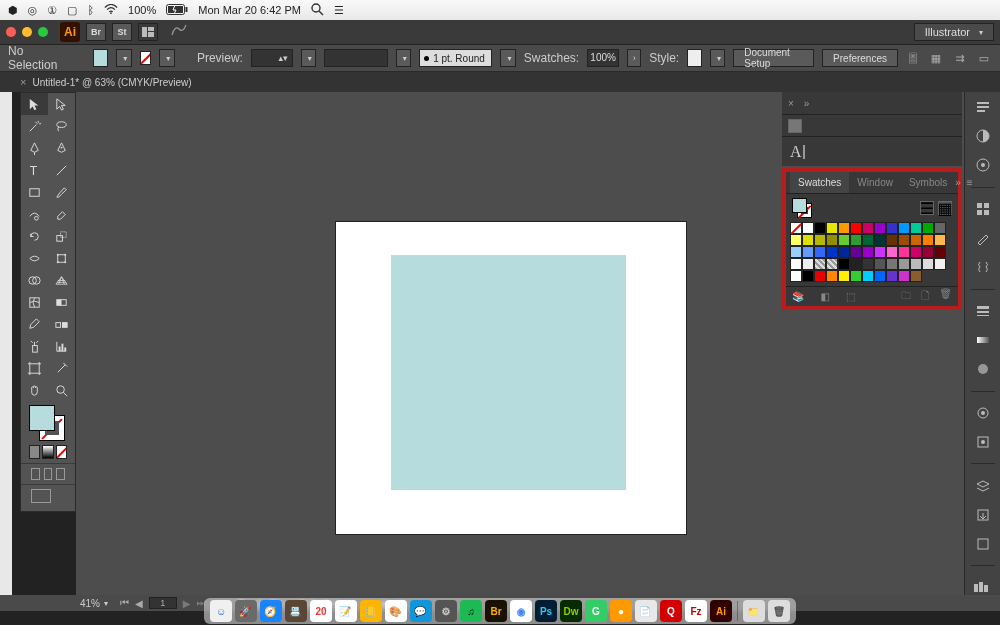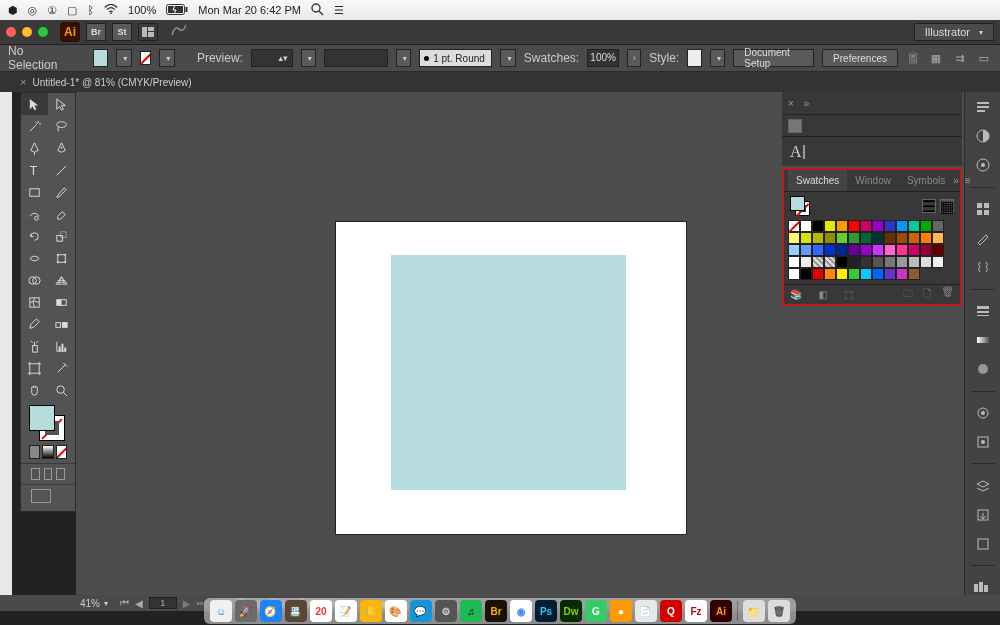--- a/index.html
+++ b/index.html
@@ -76,21 +76,21 @@
 .dock-ico { width:22px; height:22px; color:#bbb; display:flex; align-items:center; justify-content:center; }
 .dock-sep { width:24px; height:1px; background:#2a2a2a; margin:2px 0; }
 
 
 .panels { position:absolute; right:38px; top:92px; width:180px; z-index:6; }
 .panel-strip { height:22px; background:#383838; display:flex; align-items:center; padding:0 6px; color:#999; gap:10px; }
 .panel-strip .pp { width:14px; height:14px; border:1px solid #666; }
 .panel-row2 { height:30px; background:#383838; border-top:1px solid #222; display:flex; align-items:center; padding:0 8px; }
 .panel-row2 .A { color:#ccc; font-size:16px; font-family: Georgia, serif; }
 
-.sw-panel { background:#383838; border:2px solid #b91c1c; margin-top:2px; }
+.sw-panel { background:#383838; border:4px solid #b91c1c; margin-top:2px; }
 .sw-tabs { height:22px; display:flex; align-items:center; padding:0 4px; border-bottom:1px solid #222; }
 .sw-tab { font-size:10px; color:#888; padding:0 8px; height:100%; display:flex; align-items:center; }
 .sw-tab.active { color:#ddd; background:#444; }
 .sw-tabs .end { margin-left:auto; display:flex; gap:6px; color:#999; font-size:10px; }
 .sw-top { display:flex; justify-content:space-between; padding:4px 6px; align-items:center; }
 .sw-current { position:relative; width:20px; height:20px; }
 .sw-cur-fill { position:absolute; left:0; top:0; width:15px; height:15px; background:#b6dcdd; border:1px solid #000; }
 .sw-cur-stroke { position:absolute; right:0; bottom:0; width:15px; height:15px; background:#fff; border:1px solid #000; }
 .sw-cur-stroke::after{ content:""; position:absolute; inset:3px; background:#383838; }
 .sw-cur-stroke .sl::before{ content:""; position:absolute; left:-2px; right:-2px; top:50%; height:1.5px; background:#e00; transform:rotate(-45deg);}
@@ -215,21 +215,21 @@
   <div class="right-icons">
     <span class="ctrl-ico">▦</span>
     <span class="ctrl-ico">⇉</span>
     <span class="ctrl-ico">▭</span>
   </div>
 </div>
 
 <div class="doc-tabs">
   <div class="doc-tab">
     <span class="x">×</span>
-    <span>Untitled-1* @ 81% (CMYK/Preview)</span>
+    <span>Untitled-1* @ 63% (CMYK/Preview)</span>
   </div>
 </div>
 
 <div class="doc-strip"></div>
 
 <div class="canvas">
   <div class="artboard">
     <div class="shape"></div>
   </div>
 </div>

